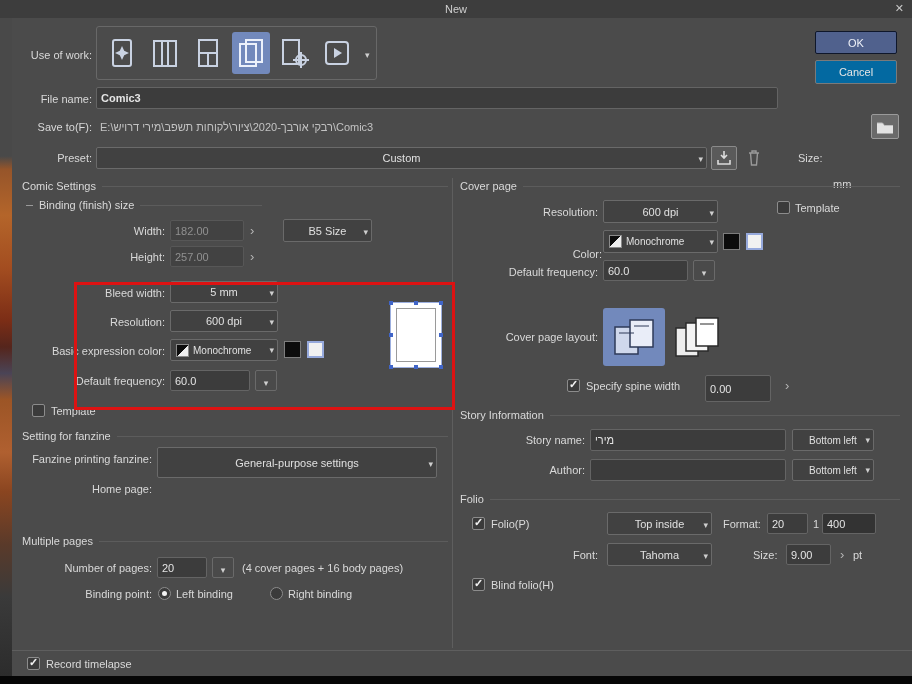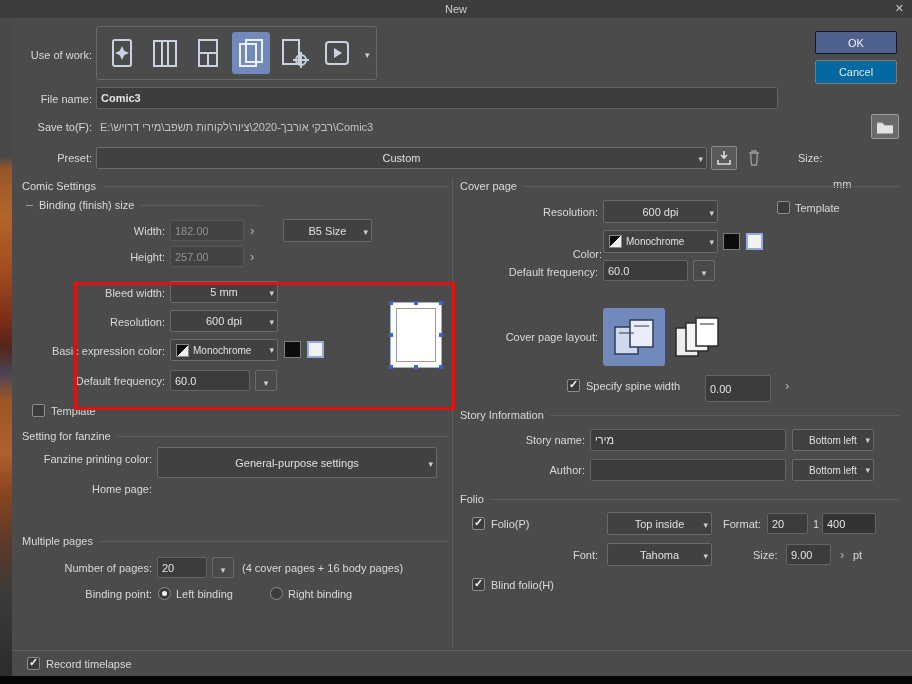--- a/index.html
+++ b/index.html
@@ -233,21 +233,21 @@
 
   <div class="redbox"></div>
 
   <div class="cb" style="left:32px;top:404px;"></div>
   <div class="lbl" style="left:51px;top:405px;">Template</div>
 
   <div class="sec" style="left:22px;top:430px;width:426px;">
     <span class="txt">Setting for fanzine</span>
       <span class="line"></span>
   </div>
-  <div class="lbl r" style="left:20px;top:453px;width:132px;">Fanzine printing color:</div>
+  <div class="lbl r" style="left:20px;top:453px;width:132px;">Fanzine printing fanzine:</div>
   <div class="dd" style="left:157px;top:447px;width:280px;height:31px;">
     <span>General-purpose settings</span>
     <span class="chev"></span>
   </div>
   <div class="lbl r" style="left:20px;top:483px;width:132px;">Home page:</div>
 
   <div class="sec" style="left:22px;top:535px;width:426px;">
     <span class="txt">Multiple pages</span>
       <span class="line"></span>
   </div>

